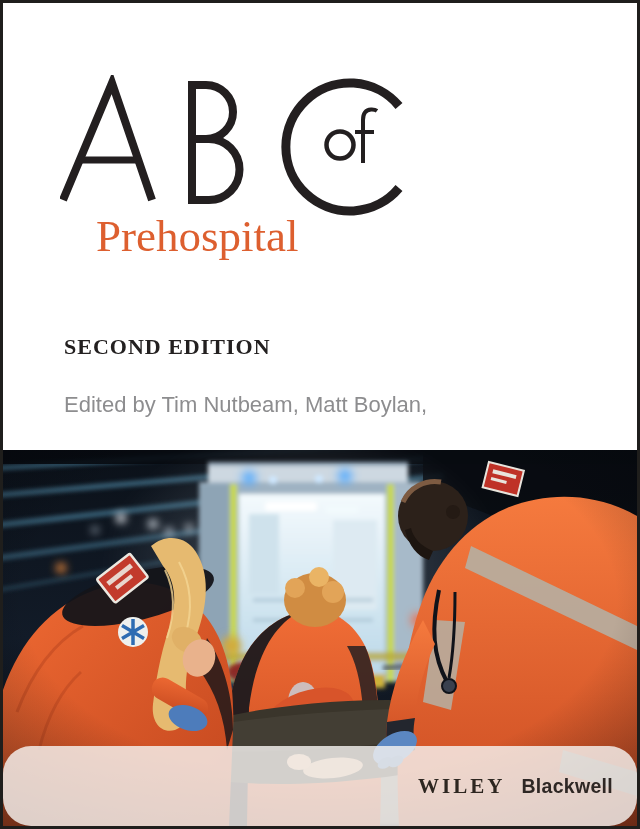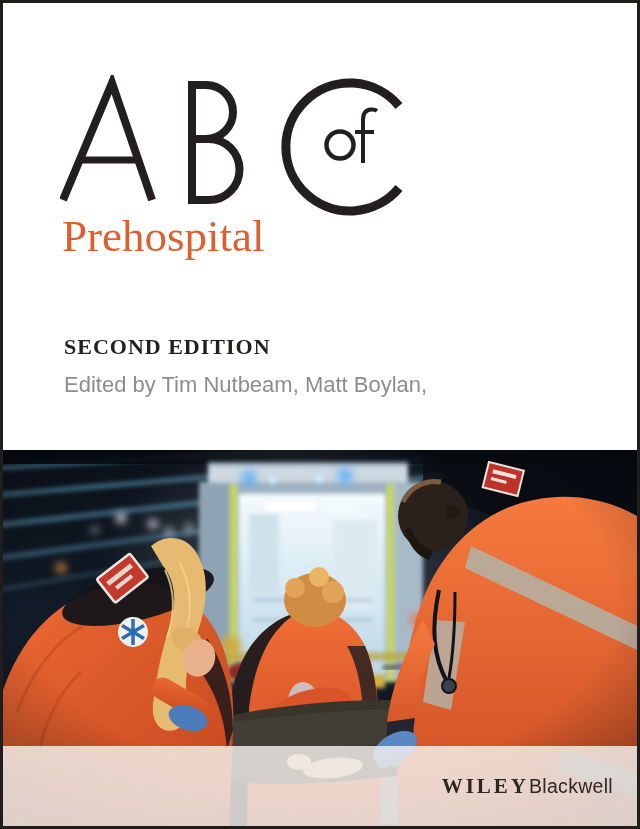--- a/index.html
+++ b/index.html
@@ -13,54 +13,54 @@
     font-family:"Liberation Sans", sans-serif;
   }
   
   .logo{position:absolute;left:57px;top:72px;}
   .title{
     position:absolute;left:59px;top:208px;
     font-family:"Liberation Serif", serif;
     font-size:45px;line-height:50px;
     color:#DD5F2F;letter-spacing:0px;font-weight:400;
   }
-  .title span{display:block;}
+  .title span{display:block;margin-left:34px;}
   .edition{
     position:absolute;left:61px;top:331px;
     font-family:"Liberation Serif", serif;
     font-size:22px;letter-spacing:1px;
     color:#232020;font-weight:700;
   }
   .editors{
     position:absolute;left:61px;top:368px;
     font-size:22px;line-height:28px;color:#8D8D8F;
   }
-  .editors span{display:block;}
+  .editors span{display:block;margin-top:20px;}
   
   .photo{
     position:absolute;left:0;top:447px;
     width:634px;height:376px;
     background:#101823;overflow:hidden;
   }
   .photo svg{display:block;}
   .publisher-band{
     position:absolute;left:0;top:296px;
     width:634px;height:80px;
     background:rgba(245,243,240,0.82);
     display:flex;align-items:center;justify-content:flex-end;
-    box-sizing:border-box;padding-right:24px;
+    box-sizing:border-box;padding-right:24px;border-radius:28px;
   }
   .wiley{
     font-family:"Liberation Serif", serif;
     font-size:21px;font-weight:700;letter-spacing:3px;
     color:#2D2620;
   }
   .blackwell{
-    font-size:19.5px;font-weight:400;color:#2E2724;
-    margin-left:0;letter-spacing:0.3px;
+    font-size:19.5px;font-weight:700;color:#2E2724;
+    margin-left:16px;letter-spacing:0.3px;
   }
 </style>
 </head>
 <body>
 
 <div class="cover">
 
   <svg class="logo" width="370" height="150" viewBox="0 0 370 150" role="img" aria-label="ABC of">
     <g fill="none" stroke="#231F20">
       <path d="M3,125 L52,8 L92,125" stroke-width="8"></path>

